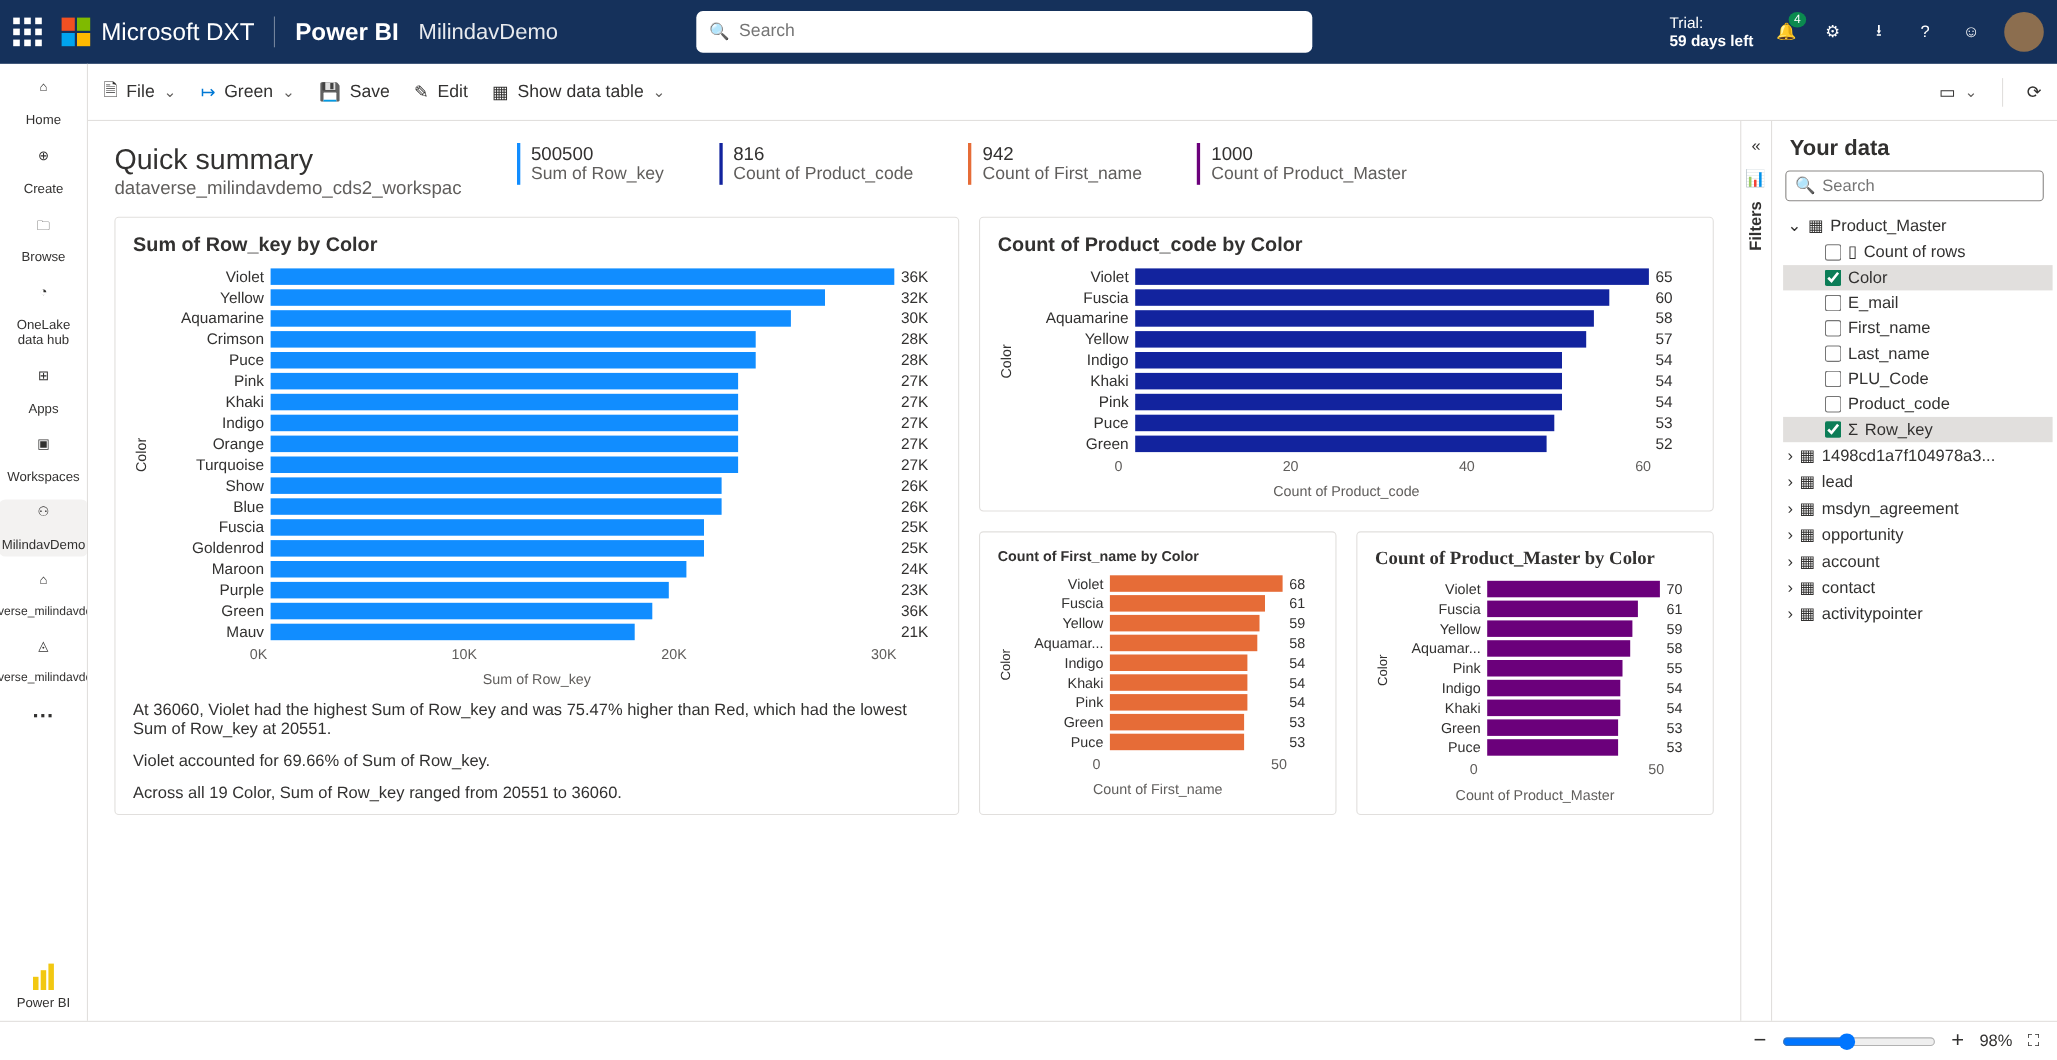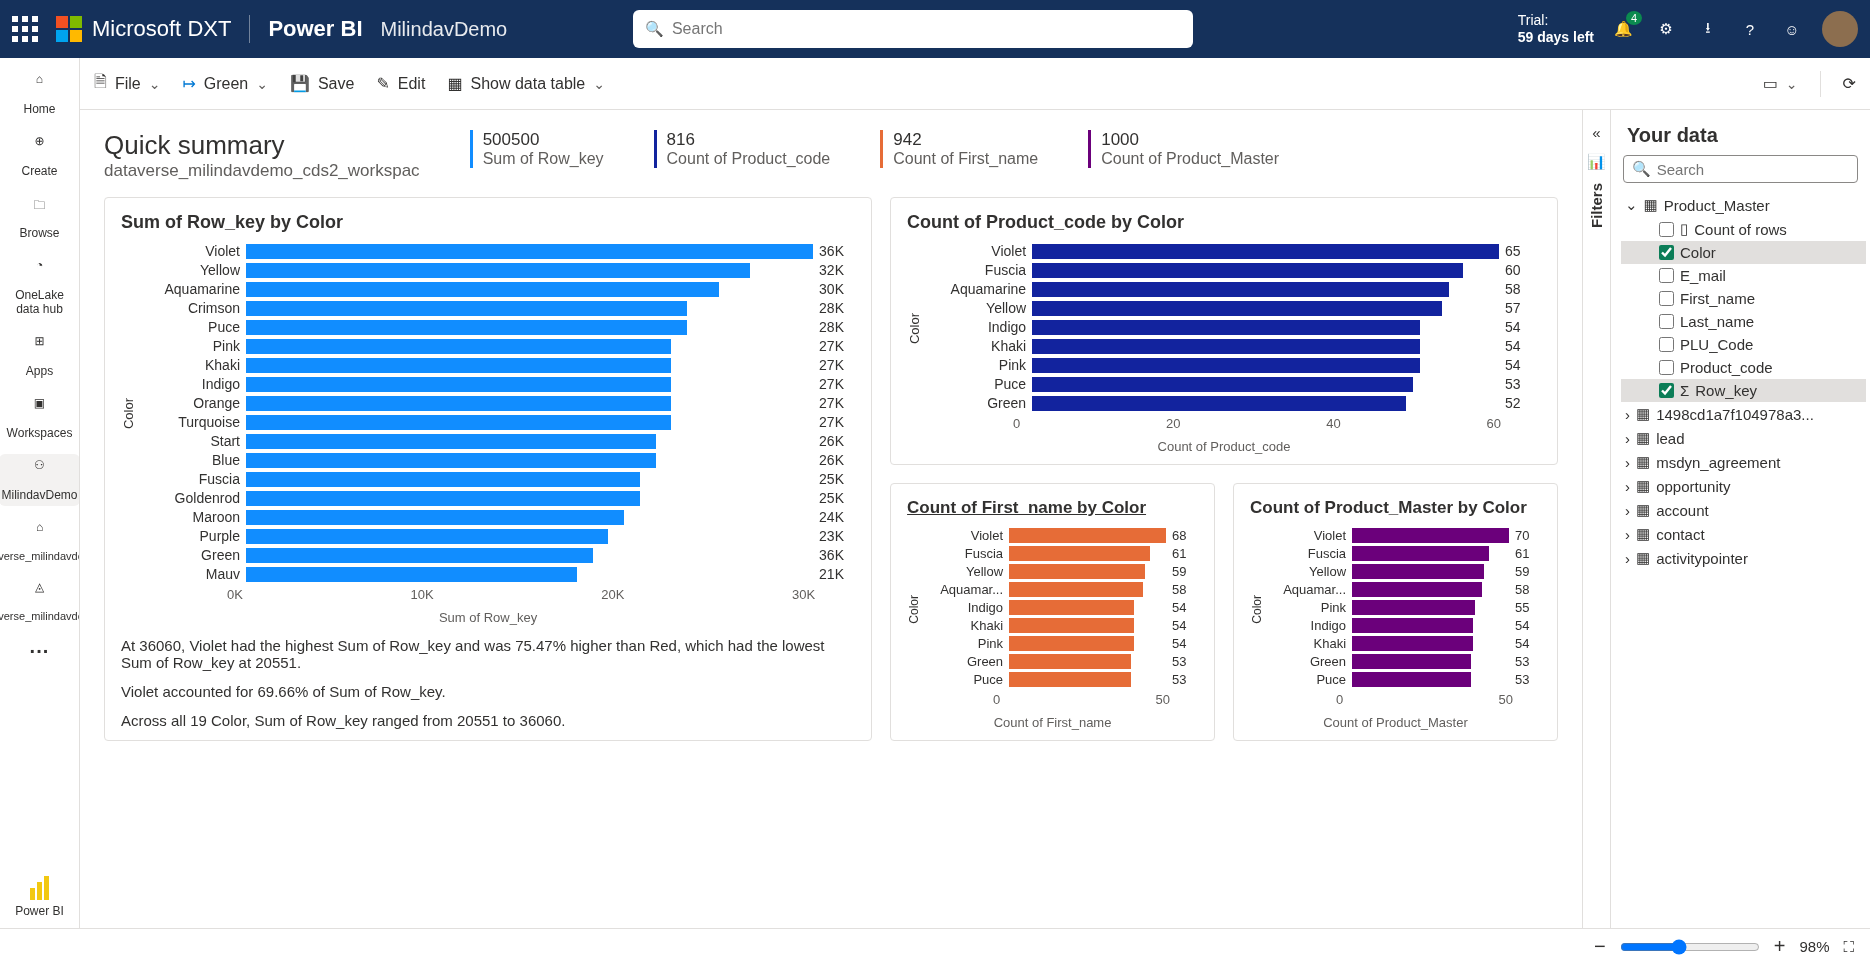--- a/index.html
+++ b/index.html
@@ -297,21 +297,21 @@
                     <span>27K</span>
                   </div>
                   <div class="barrow">
                     <span class="lbl">Turquoise</span>
                     <div style="position:relative;">
                       <div class="bar" style="background:#118dff;width:75%;"></div>
                     </div>
                     <span>27K</span>
                   </div>
                   <div class="barrow">
-                    <span class="lbl">Start</span>
+                    <span class="lbl">Show</span>
                     <div style="position:relative;">
                       <div class="bar" style="background:#118dff;width:72.22222222222221%;"></div>
                     </div>
                     <span>26K</span>
                   </div>
                   <div class="barrow">
                     <span class="lbl">Blue</span>
                     <div style="position:relative;">
                       <div class="bar" style="background:#118dff;width:72.22222222222221%;"></div>
                     </div>
@@ -450,21 +450,21 @@
                   <span>0</span>
                   <span>20</span>
                   <span>40</span>
                   <span>60</span>
                 </div>
               <div class="axis-label">Count of Product_code</div>
             </div>
 
             <div class="small-grid">
               <div class="card">
-                <h3 style="font-size:17px;text-decoration:underline;">Count of First_name by Color</h3>
+                <h3 style="font-size:13px;">Count of First_name by Color</h3>
                 <div style="display:flex;gap:2px;">
                   <div style="writing-mode:vertical-rl;transform:rotate(180deg);font-size:12px;align-self:center;">Color</div>
                   <div id="bars-c3" style="flex:1;">
                       <div class="barrow" style="grid-template-columns: 80px 1fr 26px; font-size: 13px;">
                         <span class="lbl">Violet</span>
                         <div style="position:relative;">
                           <div class="bar" style="background:#e66c37;width:100%;"></div>
                         </div>
                         <span>68</span>
                       </div>
@@ -526,21 +526,21 @@
                       </div>
                     </div>
                 </div>
                 <div id="ticks-c3" class="ticks" style="margin-left:86px;margin-right:28px;">
                     <span>0</span>
                     <span>50</span>
                   </div>
                 <div class="axis-label">Count of First_name</div>
               </div>
               <div class="card">
-                <h3 style="font-size:17px;">Count of Product_Master by Color</h3>
+                <h3 style="font-size:17px;font-family:Liberation Serif, serif;">Count of Product_Master by Color</h3>
                 <div style="display:flex;gap:2px;">
                   <div style="writing-mode:vertical-rl;transform:rotate(180deg);font-size:12px;align-self:center;">Color</div>
                   <div id="bars-c4" style="flex:1;">
                       <div class="barrow" style="grid-template-columns: 80px 1fr 26px; font-size: 13px;">
                         <span class="lbl">Violet</span>
                         <div style="position:relative;">
                           <div class="bar" style="background:#6b007b;width:100%;"></div>
                         </div>
                         <span>70</span>
                       </div>

